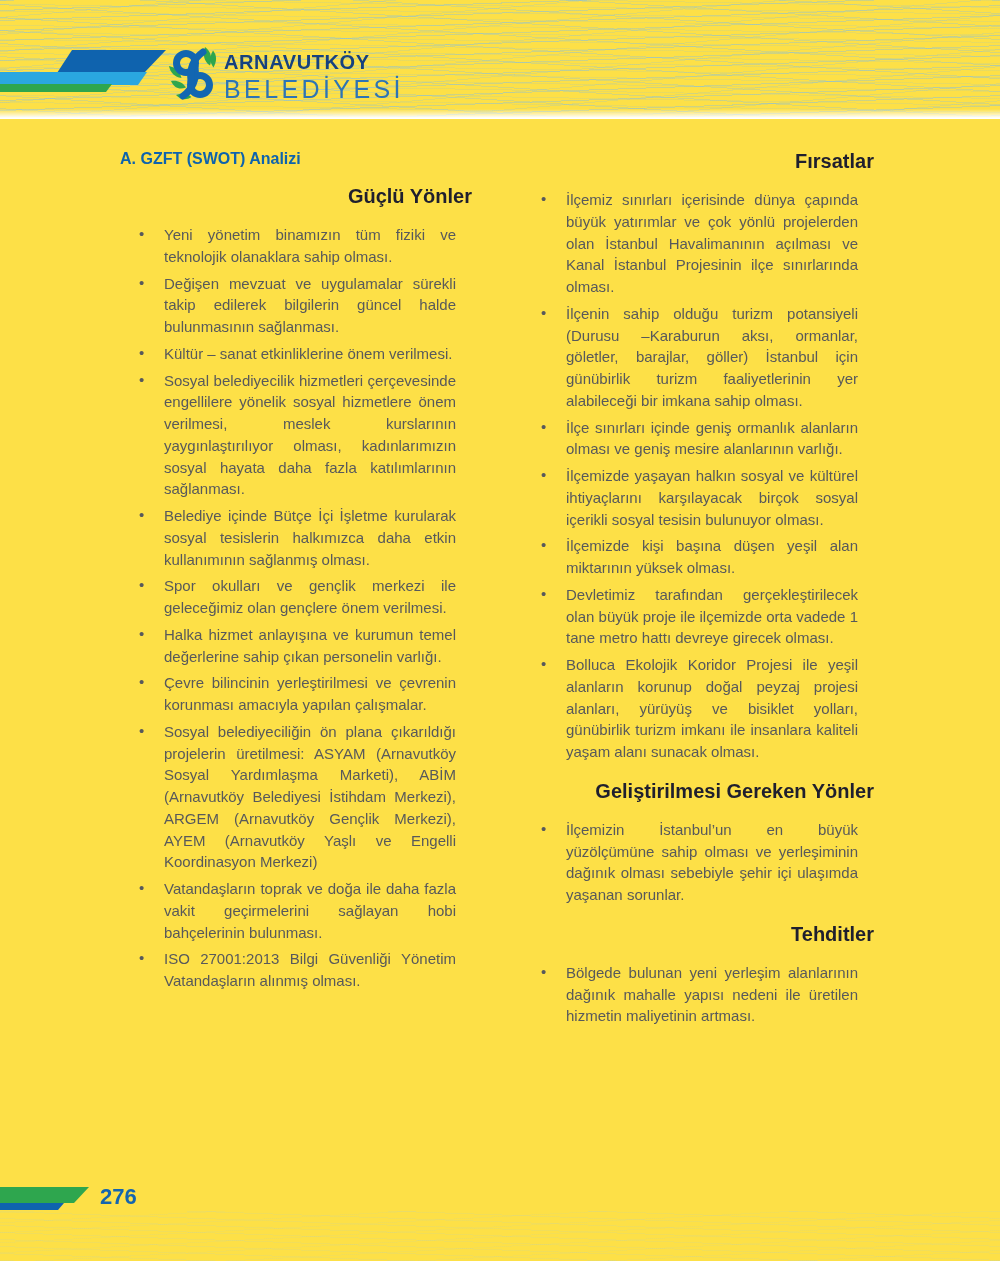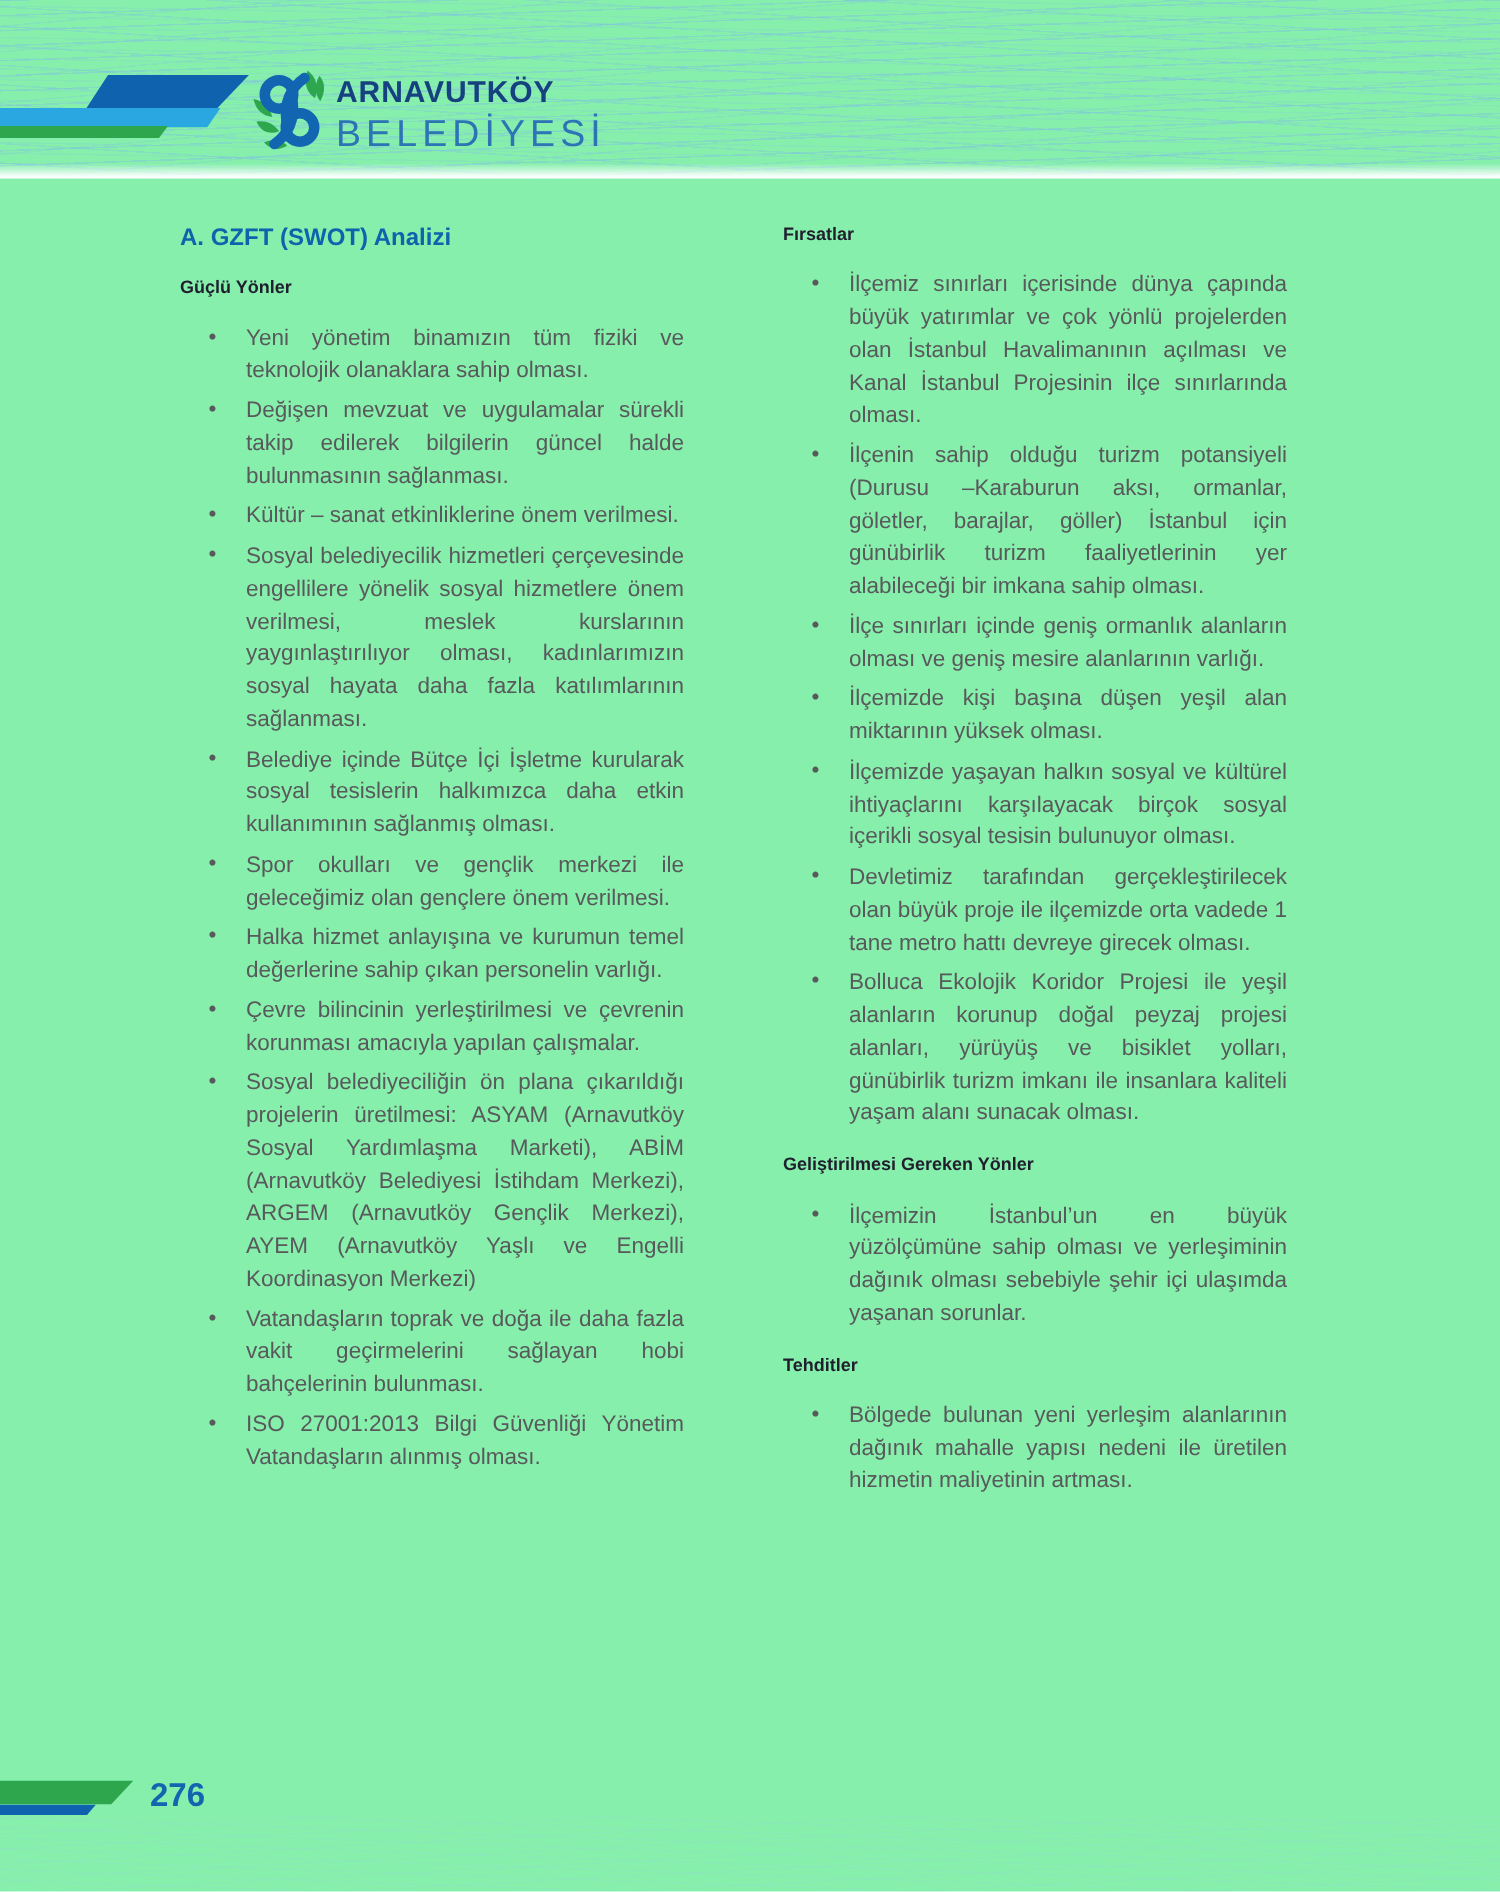--- a/index.html
+++ b/index.html
@@ -1,17 +1,17 @@
 <!DOCTYPE html>
 <html lang="tr"><head>
 <meta charset="utf-8">
 <style>
   html,body{margin:0;padding:0;background:#fff;}
   .page{
-    position:relative;width:1000px;height:1261px;background:#86efac;
+    position:relative;width:1000px;height:1261px;background:#fde047;
     font-family:"Liberation Sans",sans-serif;overflow:hidden;
   }
 
   
   .header-pattern{
     position:absolute;top:0;left:0;width:1000px;height:118px;
     background:
       repeating-linear-gradient(178deg, rgba(125,188,230,.38) 0 1px, transparent 1px 10px),
       repeating-linear-gradient(183.5deg, rgba(125,188,230,.30) 0 1px, transparent 1px 13px),
       repeating-linear-gradient(175deg, rgba(125,188,230,.22) 0 1px, transparent 1px 17px),
@@ -35,21 +35,21 @@
   .logo{position:absolute;left:166px;top:46px;width:54px;height:56px;}
   .brand{position:absolute;left:224px;top:52px;line-height:1;}
   .brand-line1{font-size:20px;font-weight:800;color:#16417f;letter-spacing:.6px;}
   .brand-line2{font-size:25px;font-weight:500;color:#2d74b5;letter-spacing:3.4px;margin-top:5px;}
 
   
   .col{position:absolute;top:149px;width:352px;}
   .col-left{left:120px;}
   .col-right{left:522px;}
   .title{font-size:16px;font-weight:bold;color:#0e63ad;margin:0 0 16px;line-height:1.2;}
-  .sec-heading{font-size:12px;font-weight:bold;color:#1f1f2e;margin:0 0 11px;line-height:1.2;}
+  .sec-heading{font-size:20px;font-weight:bold;color:#1f1f2e;margin:0 0 11px;line-height:1.2;text-align:right;}
   .bullets + .sec-heading{margin-top:13px;}
   .bullets{list-style:none;margin:16px;padding:0;}
   .bullet-item{
     position:relative;padding-left:28px;margin:0 0 5px;
     font-size:15px;line-height:1.45;color:#58595b;text-align:justify;
   }
   .bullet-item::before{content:"\2022";position:absolute;left:3px;top:-1px;color:#58595b;}
 
   
   .footer-layer{position:absolute;left:0;top:1183px;width:140px;height:32px;}
@@ -122,22 +122,22 @@
         <li class="bullet-item">ISO 27001:2013 Bilgi Güvenliği Yönetim Vatandaşların alınmış olması.</li>
       </ul>
   </div>
 
   <div class="col col-right">
     <h3 class="sec-heading">Fırsatlar</h3>
     <ul class="bullets">
         <li class="bullet-item">İlçemiz sınırları içerisinde dünya çapında büyük yatırımlar ve çok yönlü projelerden olan İstanbul Havalimanının açılması ve Kanal İstanbul Projesinin ilçe sınırlarında olması.</li>
         <li class="bullet-item">İlçenin sahip olduğu turizm potansiyeli (Durusu –Karaburun aksı, ormanlar, göletler, barajlar, göller) İstanbul için günübirlik turizm faaliyetlerinin yer alabileceği bir imkana sahip olması.</li>
         <li class="bullet-item">İlçe sınırları içinde geniş ormanlık alanların olması ve geniş mesire alanlarının varlığı.</li>
+        <li class="bullet-item">İlçemizde yaşayan halkın sosyal ve kültürel ihtiyaçlarını karşılayacak birçok sosyal içerikli sosyal tesisin bulunuyor olması.</li>
         <li class="bullet-item">İlçemizde kişi başına düşen yeşil alan miktarının yüksek olması.</li>
-        <li class="bullet-item">İlçemizde yaşayan halkın sosyal ve kültürel ihtiyaçlarını karşılayacak birçok sosyal içerikli sosyal tesisin bulunuyor olması.</li>
         <li class="bullet-item">Devletimiz tarafından gerçekleştirilecek olan büyük proje ile ilçemizde orta vadede 1 tane metro hattı devreye girecek olması.</li>
         <li class="bullet-item">Bolluca Ekolojik Koridor Projesi ile yeşil alanların korunup doğal peyzaj projesi alanları, yürüyüş ve bisiklet yolları, günübirlik turizm imkanı ile insanlara kaliteli yaşam alanı sunacak olması.</li>
       </ul>
     <h3 class="sec-heading">Geliştirilmesi Gereken Yönler</h3>
     <ul class="bullets">
         <li class="bullet-item">İlçemizin İstanbul’un en büyük yüzölçümüne sahip olması ve yerleşiminin dağınık olması sebebiyle şehir içi ulaşımda yaşanan sorunlar.</li>
       </ul>
     <h3 class="sec-heading">Tehditler</h3>
     <ul class="bullets">
         <li class="bullet-item">Bölgede bulunan yeni yerleşim alanlarının dağınık mahalle yapısı nedeni ile üretilen hizmetin maliyetinin artması.</li>

